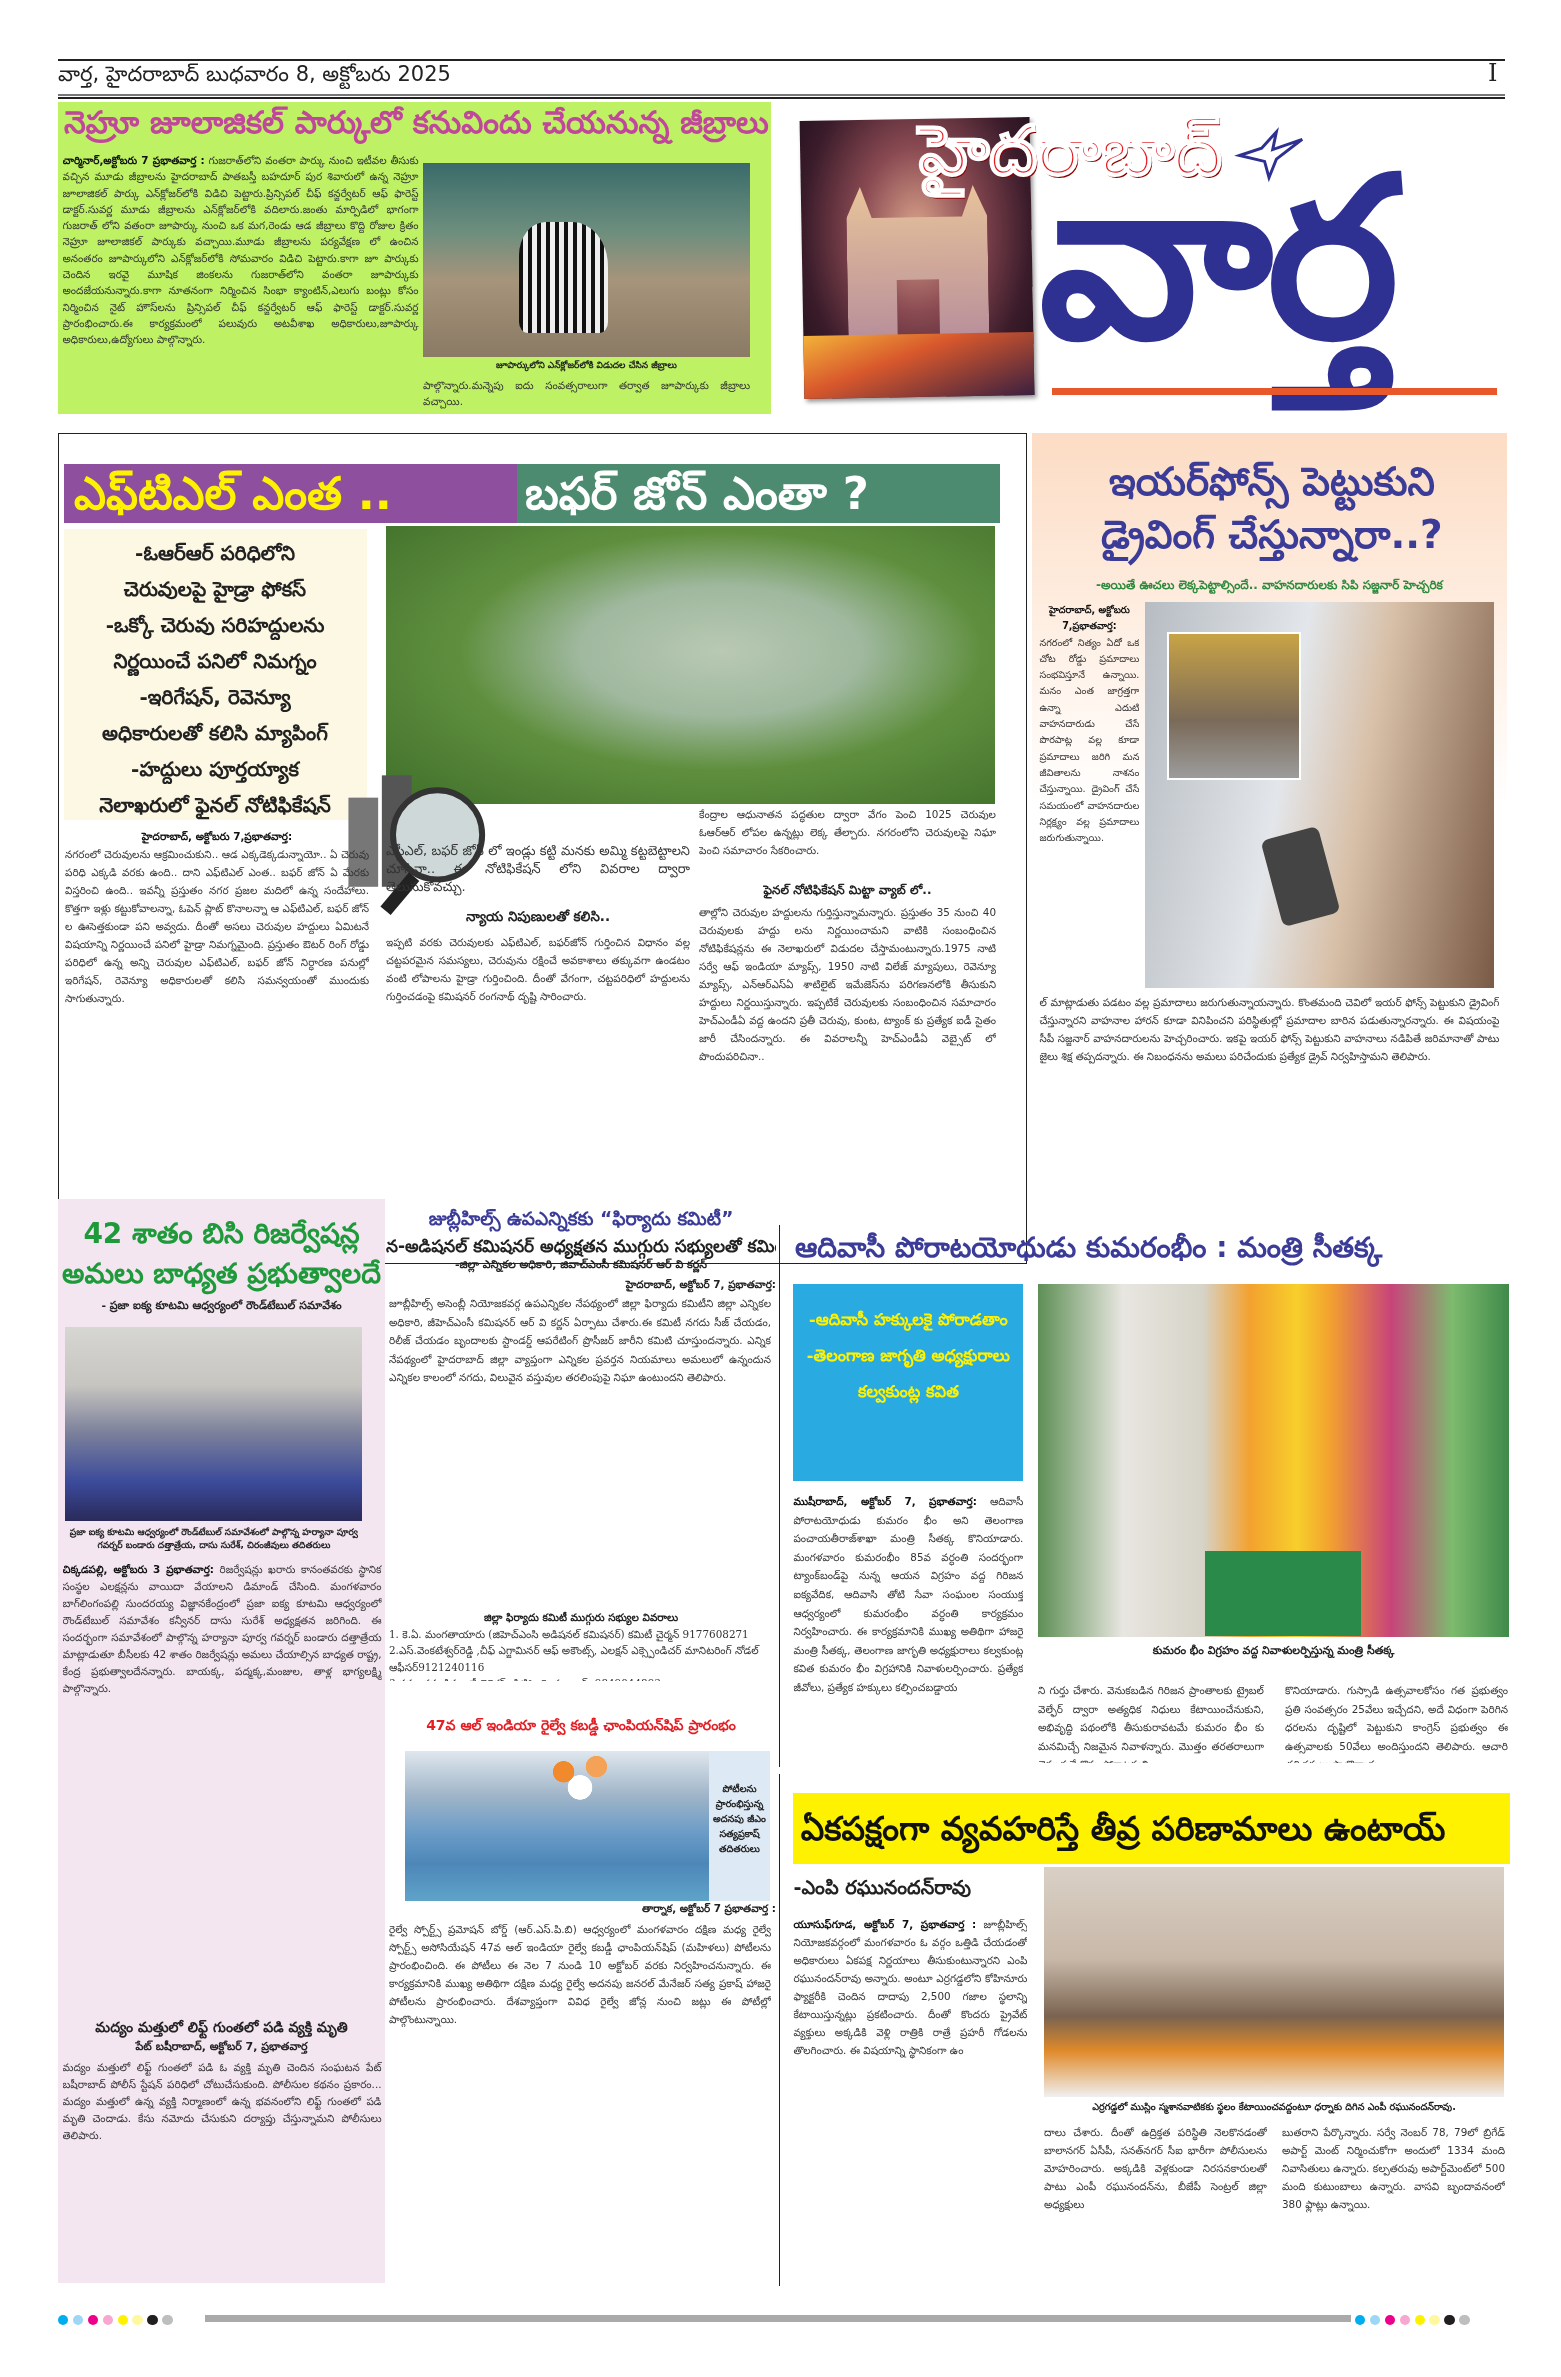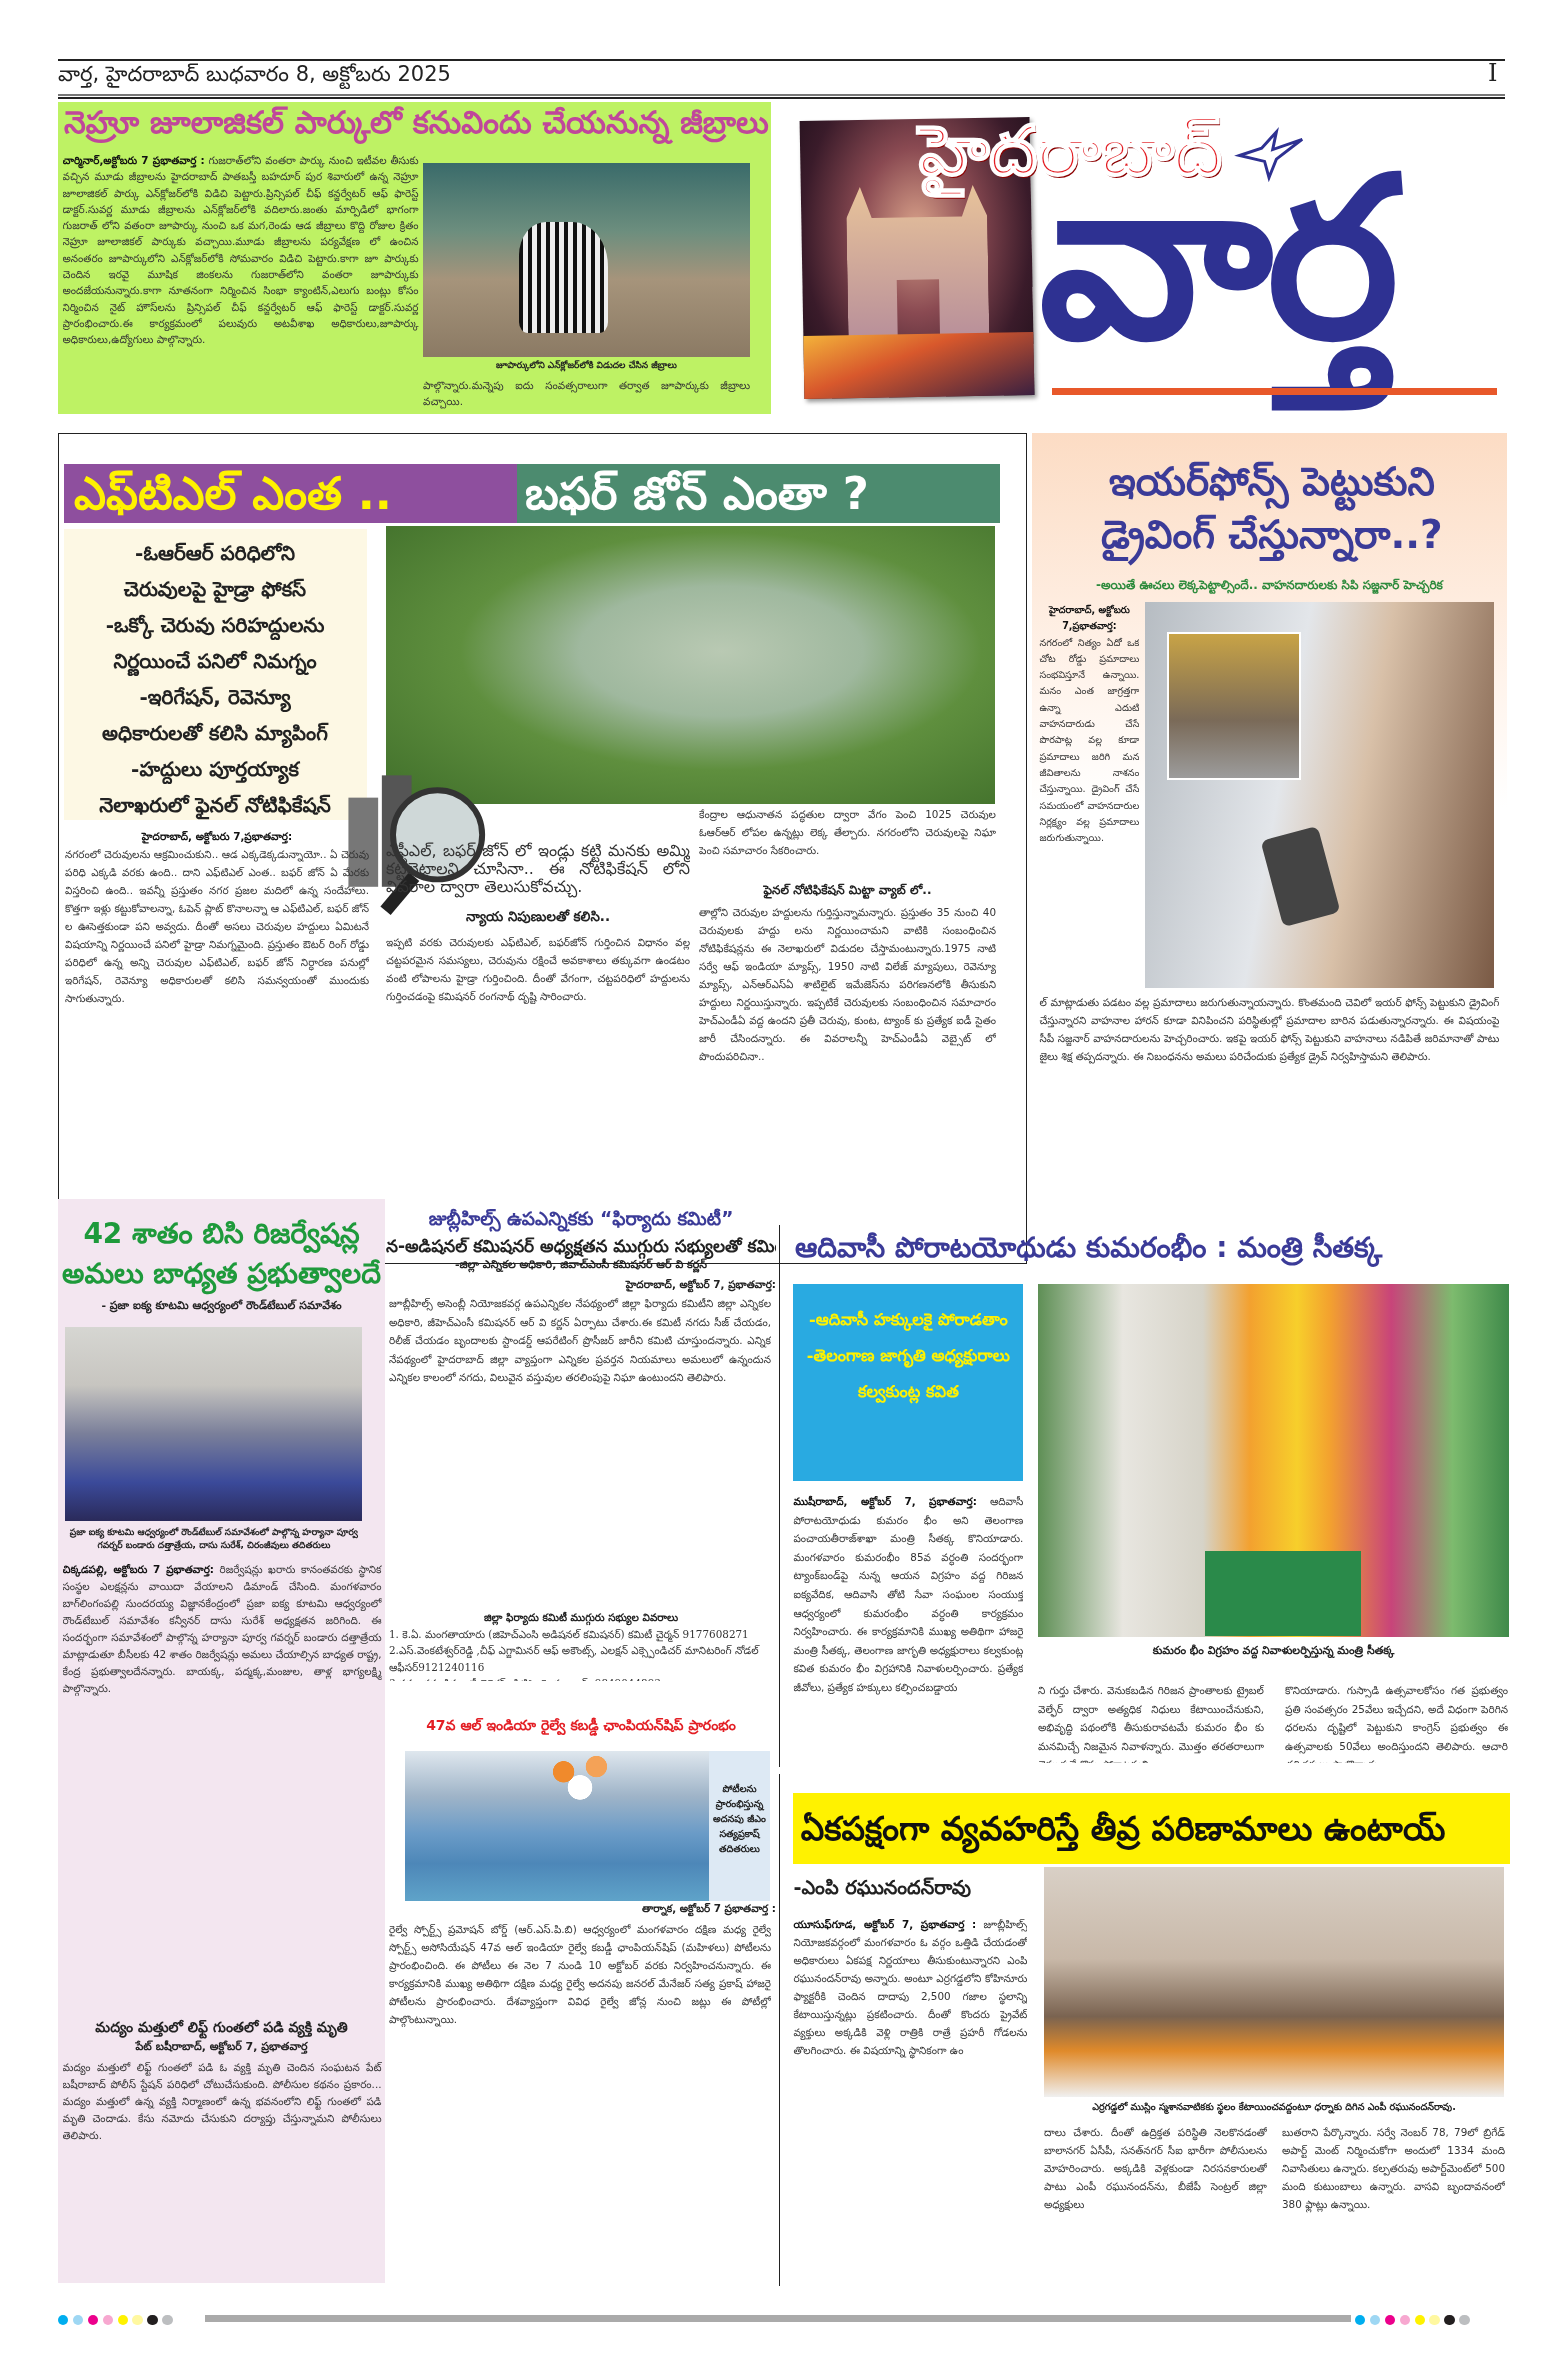--- a/index.html
+++ b/index.html
@@ -64,21 +64,21 @@
   </div>
   <div class="abs photo" style="left:327px;top:92px;width:609px;height:278px;background:radial-gradient(ellipse at 55% 45%,#b9c9b3 0%,#9fb89e 30%,#5f8f3e 55%,#3f6e2a 100%);"></div>
   <div class="abs" style="left:282px;top:319px;width:156px;height:171px;">
     <svg width="156" height="171" viewBox="0 0 210 230">
         <rect x="10" y="60" width="40" height="120" fill="#777"></rect>
         <rect x="55" y="30" width="40" height="150" fill="#555"></rect>
         <circle cx="130" cy="110" r="60" fill="#cfd8d8" stroke="#333" stroke-width="8"></circle>
         <rect x="70" y="160" width="18" height="60" transform="rotate(40 80 190)" fill="#222"></rect>
       </svg>
   </div>
-  <div class="abs" style="left:327px;top:408px;width:304px;height:59px;font-size:16px;line-height:18px;color:#333;text-align:justify;overflow:hidden;">ఎఫ్టీఎల్, బఫర్ జోన్ లో ఇండ్లు కట్టి మనకు అమ్మి కట్టబెట్టాలని చూసినా.. ఈ నోటిఫికేషన్ లోని వివరాల ద్వారా తెలుసుకోవచ్చు.</div>
+  <div class="abs" style="left:327px;top:408px;width:304px;height:59px;font-size:13px;line-height:18px;color:#333;text-align:justify;overflow:hidden;">ఎఫ్టీఎల్, బఫర్ జోన్ లో ఇండ్లు కట్టి మనకు అమ్మి కట్టబెట్టాలని చూసినా.. ఈ నోటిఫికేషన్ లోని వివరాల ద్వారా తెలుసుకోవచ్చు.</div>
   <div class="abs body-text" style="left:6px;top:393px;width:304px;height:431px;overflow:hidden;font-size:10.4px;line-height:18px;">
     <b style="display:block;text-align:center;">హైదరాబాద్, అక్టోబరు 7,ప్రభాతవార్త:</b>
     <span>నగరంలో చెరువులను ఆక్రమించుకుని.. ఆడ ఎక్కడెక్కడున్నాయో.. ఏ చెరువు పరిధి ఎక్కడి వరకు ఉంది.. దాని ఎఫ్‌టిఎల్ ఎంత.. బఫర్ జోన్ ఏ మేరకు విస్తరించి ఉంది.. ఇవన్నీ ప్రస్తుతం నగర ప్రజల మదిలో ఉన్న సందేహాలు. కొత్తగా ఇళ్లు కట్టుకోవాలన్నా, ఓపెన్ ప్లాట్ కొనాలన్నా ఆ ఎఫ్‌టిఎల్, బఫర్ జోన్ ల ఊసెత్తకుండా పని అవ్వదు. దీంతో అసలు చెరువుల హద్దులు ఏమిటనే విషయాన్ని నిర్ణయించే పనిలో హైడ్రా నిమగ్నమైంది. ప్రస్తుతం ఔటర్ రింగ్ రోడ్డు పరిధిలో ఉన్న అన్ని చెరువుల ఎఫ్‌టిఎల్, బఫర్ జోన్ నిర్ధారణ పనుల్లో ఇరిగేషన్, రెవెన్యూ అధికారులతో కలిసి సమన్వయంతో ముందుకు సాగుతున్నారు.</span>
   </div>
   <div class="abs" style="left:327px;top:475px;width:304px;text-align:center;font-size:13.4px;font-weight:bold;">న్యాయ నిపుణులతో కలిసి..</div>
   <div class="abs body-text" style="left:327px;top:499px;width:304px;height:319px;overflow:hidden;font-size:10.4px;line-height:18px;">ఇప్పటి వరకు చెరువులకు ఎఫ్‌టిఎల్, బఫర్‌జోన్ గుర్తించిన విధానం వల్ల చట్టపరమైన సమస్యలు, చెరువును రక్షించే అవకాశాలు తక్కువగా ఉండటం వంటి లోపాలను హైడ్రా గుర్తించింది. దీంతో వేగంగా, చట్టపరిధిలో హద్దులను గుర్తించడంపై కమిషనర్ రంగనాథ్ దృష్టి సారించారు.</div>
   <div class="abs body-text" style="left:640px;top:371px;width:297px;font-size:10.4px;line-height:18px;height:74px;overflow:hidden;">కేంద్రాల ఆధునాతన పద్ధతుల ద్వారా వేగం పెంచి 1025 చెరువుల ఓఆర్ఆర్ లోపల ఉన్నట్లు లెక్క తేల్చారు. నగరంలోని చెరువులపై నిఘా పెంచి సమాచారం సేకరించారు.</div>
   <div class="abs" style="left:640px;top:449px;width:297px;text-align:center;font-size:12px;font-weight:bold;">ఫైనల్ నోటిఫికేషన్ మిట్టా వ్యాబ్ లో..</div>
   <div class="abs body-text" style="left:640px;top:469px;width:297px;height:349px;overflow:hidden;font-size:10.4px;line-height:18px;">తాల్లోని చెరువుల హద్దులను గుర్తిస్తున్నామన్నారు. ప్రస్తుతం 35 నుంచి 40 చెరువులకు హద్దు లను నిర్ణయించామని వాటికి సంబంధించిన నోటిఫికేషన్లను ఈ నెలాఖరులో విడుదల చేస్తామంటున్నారు.1975 నాటి సర్వే ఆఫ్ ఇండియా మ్యాప్స్, 1950 నాటి విలేజ్ మ్యాపులు, రెవెన్యూ మ్యాప్స్, ఎన్ఆర్ఎస్ఏ శాటిలైట్ ఇమేజెస్‌ను పరిగణనలోకి తీసుకుని హద్దులు నిర్ణయిస్తున్నారు. ఇప్పటికే చెరువులకు సంబంధించిన సమాచారం హెచ్ఎండీఏ వద్ద ఉందని ప్రతీ చెరువు, కుంట, ట్యాంక్ కు ప్రత్యేక ఐడీ సైతం జారీ చేసిందన్నారు. ఈ వివరాలన్నీ హెచ్ఎండీఏ వెబ్సైట్ లో పొందుపరిచినా..</div>
 </div>
@@ -99,21 +99,21 @@
 
 <div class="abs colbox" style="left:58px;top:1199px;width:327px;height:1084px;background:#f3e6f0;">
   <div class="abs hl" style="left:0;top:15px;width:327px;text-align:center;font-size:28px;color:#1e9a3b;line-height:40px;">
     <div>42 శాతం బిసి రిజర్వేషన్ల</div>
     <div>అమలు బాధ్యత ప్రభుత్వాలదే</div>
   </div>
   <div class="abs" style="left:0;top:100px;width:327px;text-align:center;font-size:11px;font-weight:bold;">- ప్రజా ఐక్య కూటమి ఆధ్వర్యంలో రౌండ్‌టేబుల్ సమావేశం</div>
   <div class="abs photo" style="left:7.4px;top:128px;width:297px;height:194px;background:linear-gradient(180deg,#d6d6d2 0%,#c7c5c0 30%,#7a7f9a 55%,#3b4a9a 80%,#2a2a5a 100%);"></div>
   <div class="abs caption" style="left:7.4px;top:327px;width:297px;font-size:9px;line-height:13.4px;">ప్రజా ఐక్య కూటమి ఆధ్వర్యంలో రౌండ్‌టేబుల్ సమావేశంలో పాల్గొన్న హర్యానా పూర్వ గవర్నర్ బండారు దత్తాత్రేయ, దాసు సురేశ్, చిరంజీవులు తదితరులు</div>
   <div class="abs body-text" style="left:4.5px;top:362px;width:319px;height:438px;overflow:hidden;font-size:10.4px;line-height:17px;">
-    <b>చిక్కడపల్లి, అక్టోబరు 7 ప్రభాతవార్త:</b>
+    <b>చిక్కడపల్లి, అక్టోబరు 3 ప్రభాతవార్త:</b>
     <span>రిజర్వేషన్లు ఖరారు కానంతవరకు స్థానిక సంస్థల ఎలక్షన్లను వాయిదా వేయాలని డిమాండ్ చేసింది. మంగళవారం బాగ్‌లింగంపల్లి సుందరయ్య విజ్ఞానకేంద్రంలో ప్రజా ఐక్య కూటమి ఆధ్వర్యంలో రౌండ్‌టేబుల్ సమావేశం కన్వీనర్ దాసు సురేశ్ అధ్యక్షతన జరిగింది. ఈ సందర్భంగా సమావేశంలో పాల్గొన్న హర్యానా పూర్వ గవర్నర్ బండారు దత్తాత్రేయ మాట్లాడుతూ బీసీలకు 42 శాతం రిజర్వేషన్లు అమలు చేయాల్సిన బాధ్యత రాష్ట్ర, కేంద్ర ప్రభుత్వాలదేనన్నారు. బాయక్క, పద్మక్క,మంజుల, తాళ్ల భాగ్యలక్ష్మి పాల్గొన్నారు.</span>
   </div>
   <div class="abs" style="left:0;top:820px;width:327px;text-align:center;font-size:14px;font-weight:bold;">మద్యం మత్తులో లిఫ్ట్ గుంతలో పడి వ్యక్తి మృతి</div>
   <div class="abs" style="left:0;top:841px;width:327px;text-align:center;font-size:11px;font-weight:bold;">పేట్ బషీరాబాద్, అక్టోబర్ 7, ప్రభాతవార్త</div>
   <div class="abs body-text" style="left:4.5px;top:860px;width:319px;height:219px;overflow:hidden;font-size:10.4px;line-height:17px;">మద్యం మత్తులో లిఫ్ట్ గుంతలో పడి ఓ వ్యక్తి మృతి చెందిన సంఘటన పేట్ బషీరాబాద్ పోలీస్ స్టేషన్ పరిధిలో చోటుచేసుకుంది. పోలీసుల కథనం ప్రకారం... మద్యం మత్తులో ఉన్న వ్యక్తి నిర్మాణంలో ఉన్న భవనంలోని లిఫ్ట్ గుంతలో పడి మృతి చెందాడు. కేసు నమోదు చేసుకుని దర్యాప్తు చేస్తున్నామని పోలీసులు తెలిపారు.</div>
 </div>
 
 <div class="abs colbox" style="left:386px;top:1199px;width:390px;height:482px;">
   <div class="abs hl" style="left:0;top:9px;width:390px;text-align:center;font-size:18.6px;color:#3b3b98;">జుబ్లీహిల్స్ ఉపఎన్నికకు “ఫిర్యాదు కమిటీ”</div>
   <div class="abs" style="left:0;top:37px;width:390px;text-align:center;font-size:17px;font-weight:bold;white-space:nowrap;">న-అడిషనల్ కమిషనర్ అధ్యక్షతన ముగ్గురు సభ్యులతో కమిటీ</div>

